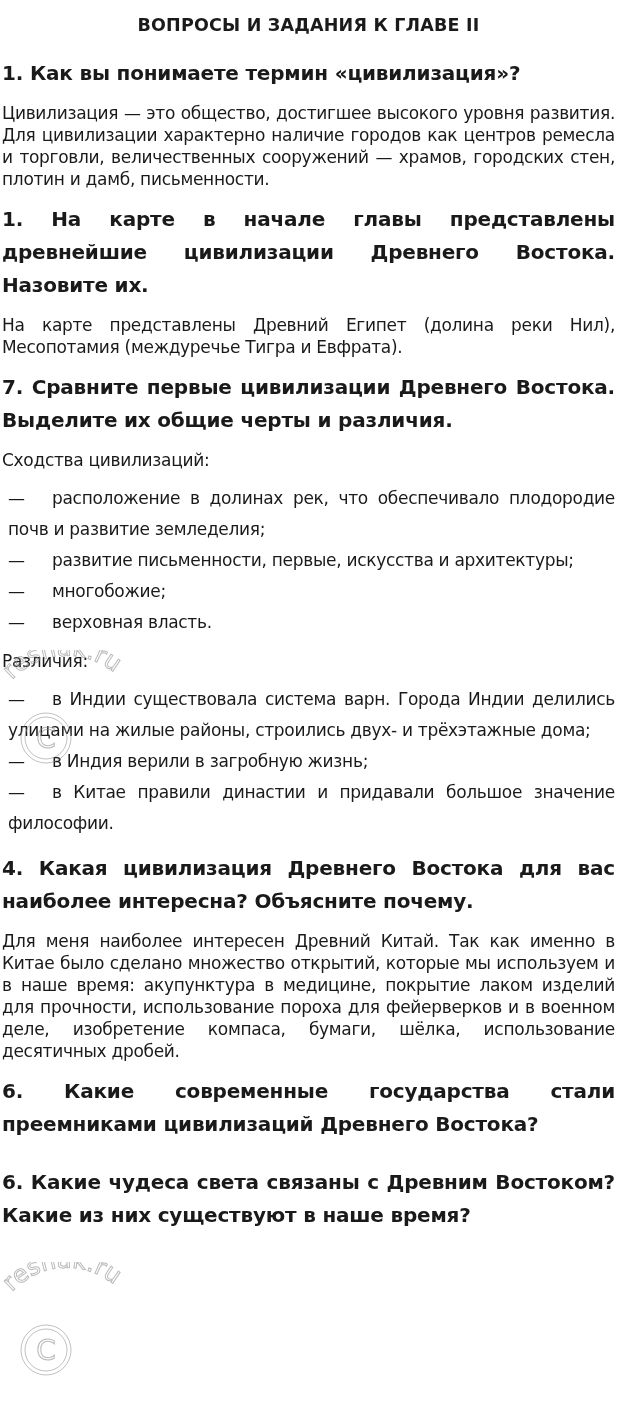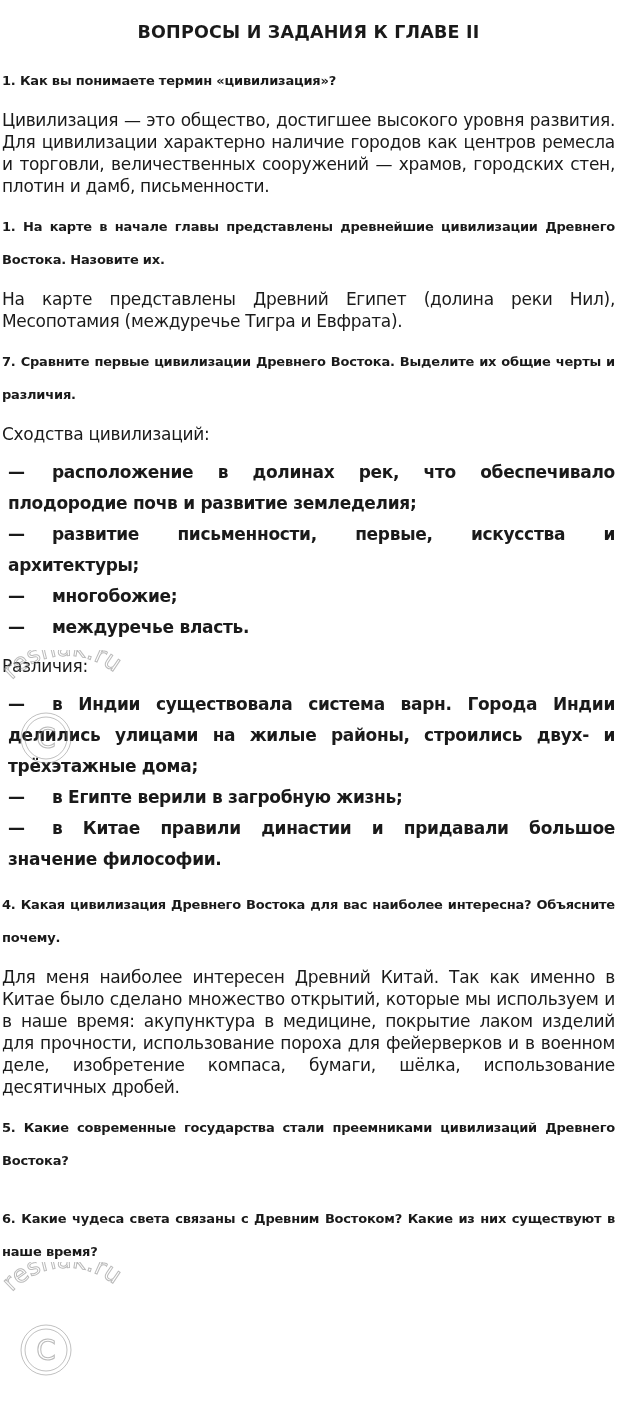--- a/index.html
+++ b/index.html
@@ -20,47 +20,46 @@
       width: 617px;
       padding: 0 2px 0 2px;
       box-sizing: border-box;
     }
     .title {
       text-align: center;
       font-weight: bold;
       font-size: 17.5px;
       letter-spacing: 0.2px;
       margin: 0;
-      padding-top: 19px;
+      padding-top: 12px;
       height: 30px;
       line-height: 26px;
     }
     .question {
       font-weight: bold;
-      font-size: 13px;
+      font-size: 20px;
       line-height: 33px;
       margin: 0;
       text-align: justify;
       letter-spacing: -0.2px;
     }
     .answer {
       font-size: 17px;
       line-height: 22px;
       margin: 0;
       text-align: justify;
       letter-spacing: -0.3px;
       font-weight: normal;
     }
     .gap-q { height: 13px; }
     .gap-a { height: 12px; }
     .list {
       margin: 0;
       padding: 0;
       list-style: none;
-      font-weight: bold;
     }
     .list li {
       font-size: 17px;
       line-height: 31px;
       text-align: justify;
       letter-spacing: -0.3px;
       padding-left: 6px;
     }
     .dash {
       display: inline-block;
@@ -92,38 +91,38 @@
 
   <div class="gap-q"></div>
   <p class="question">7. Сравните первые цивилизации Древнего Востока. Выделите их общие черты и различия.</p>
   <div class="gap-a"></div>
   <p class="answer">Сходства цивилизаций:</p>
   <div class="gap-a"></div>
   <ul class="list">
     <li><span class="dash">—</span><span>расположение в долинах рек, что обеспечивало плодородие почв и развитие земледелия;</span></li>
     <li><span class="dash">—</span><span>развитие письменности, первые, искусства и архитектуры;</span></li>
     <li><span class="dash">—</span><span>многобожие;</span></li>
-    <li><span class="dash">—</span><span>междуречье власть.</span></li>
+    <li><span class="dash">—</span><span>верховная власть.</span></li>
   </ul>
   <div class="gap-a"></div>
   <p class="answer">Различия:</p>
   <div class="gap-a"></div>
   <ul class="list">
     <li><span class="dash">—</span><span>в Индии существовала система варн. Города Индии делились улицами на жилые районы, строились двух- и трёхэтажные дома;</span></li>
-    <li><span class="dash">—</span><span>в Египте верили в загробную жизнь;</span></li>
+    <li><span class="dash">—</span><span>в Индия верили в загробную жизнь;</span></li>
     <li><span class="dash">—</span><span>в Китае правили династии и придавали большое значение философии.</span></li>
   </ul>
 
   <div class="gap-q"></div>
   <p class="question">4. Какая цивилизация Древнего Востока для вас наиболее интересна? Объясните почему.</p>
   <div class="gap-a"></div>
   <p class="answer">Для меня наиболее интересен Древний Китай. Так как именно в Китае было сделано множество открытий, которые мы используем и в наше время: акупунктура в медицине, покрытие лаком изделий для прочности, использование пороха для фейерверков и в военном деле, изобретение компаса, бумаги, шёлка, использование десятичных дробей.</p>
 
   <div class="gap-q"></div>
-  <p class="question">5. Какие современные государства стали преемниками цивилизаций Древнего Востока?</p>
+  <p class="question">6. Какие современные государства стали преемниками цивилизаций Древнего Востока?</p>
   <div class="gap-a"></div>
 
   <div class="gap-q"></div>
   <p class="question">6. Какие чудеса света связаны с Древним Востоком? Какие из них существуют в наше время?</p>
   <div class="gap-a"></div>
 
 </div>
 
 <svg class="watermark" style="left:2px; top:650px;" width="140" height="150" viewBox="0 0 140 150">
   <defs>

